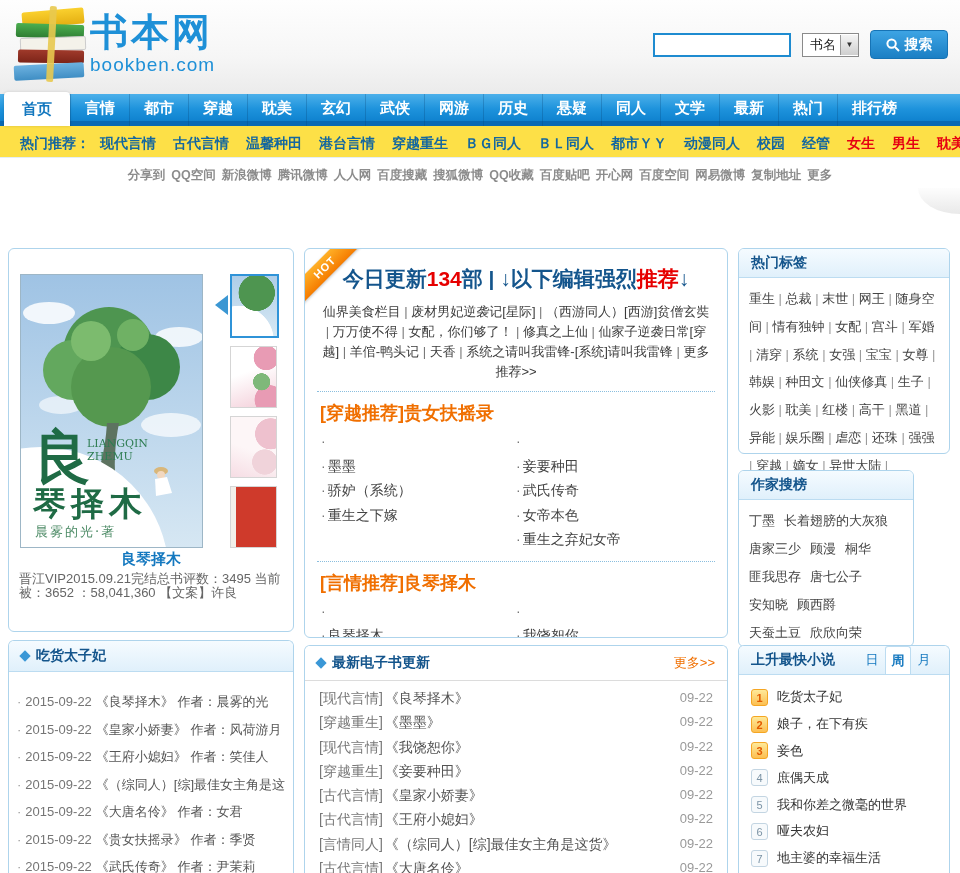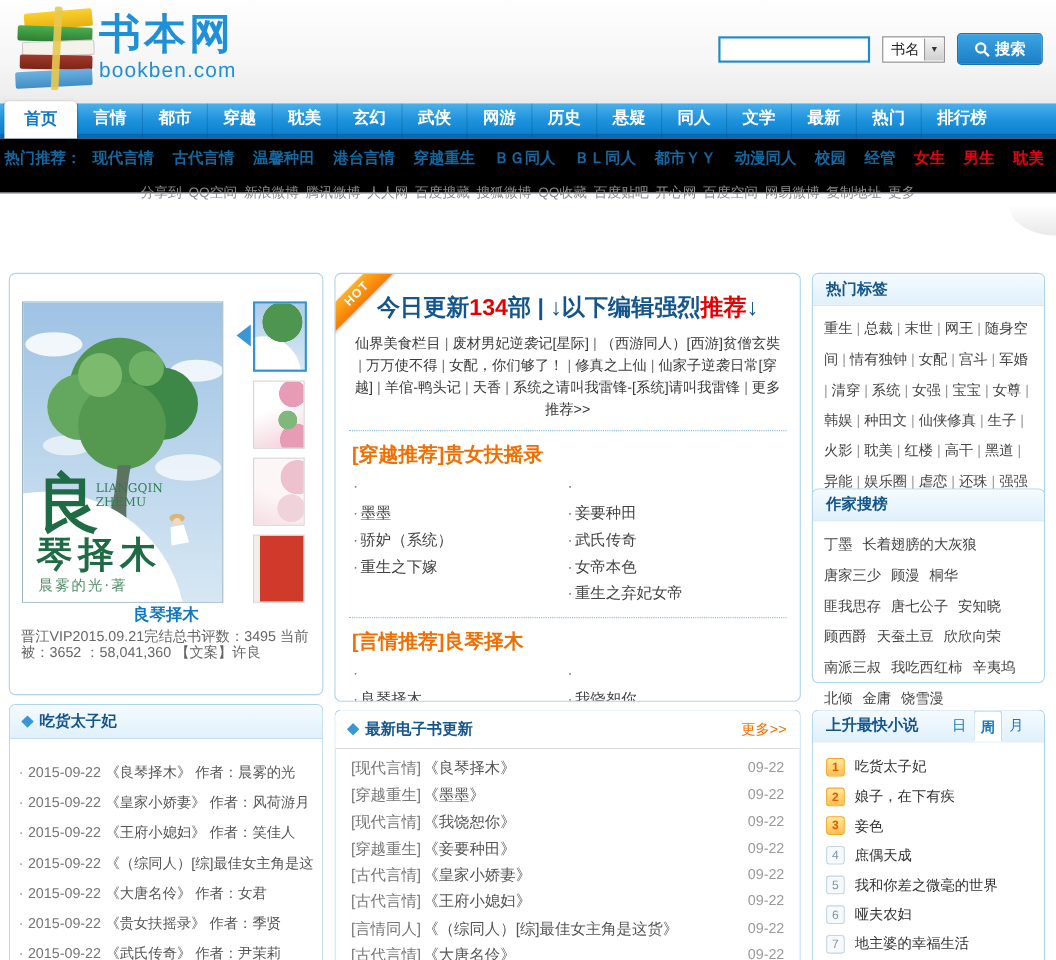--- a/index.html
+++ b/index.html
@@ -38,30 +38,30 @@
   .nav ul{margin:0;padding:0 0 0 4px;list-style:none;display:flex;position:relative;z-index:2;}
   .nav li{padding:0 14px;line-height:27px;font-size:15px;font-weight:bold;color:#fff;cursor:pointer;
           border-left:1px solid rgba(8,70,120,.28);white-space:nowrap;}
   .nav li:first-child{border-left:none;}
   .nav li.active{background:#fff;color:#1478bf;border-radius:4px 4px 0 0;margin-top:-2px;
           line-height:34px;height:34px;padding:0 18px;border-left:none;box-shadow:0 0 3px rgba(0,0,0,.15);}
   .nav-curve{position:absolute;right:0;top:94px;width:42px;height:26px;z-index:1;
           background:linear-gradient(180deg,#fdfdfd,#e9e9e9);border-bottom-left-radius:42px 26px;}
 
   
-  .subnav{position:absolute;top:126px;left:0;width:960px;height:50px;background:#000000;
-          border-bottom:1px solid #e4eef6;line-height:34px;white-space:nowrap;padding-left:4px;box-sizing:border-box;}
+  .subnav{position:absolute;top:126px;left:0;width:960px;height:32px;background:#fde047;
+          border-bottom:1px solid #e4eef6;line-height:34px;white-space:nowrap;padding-left:20px;box-sizing:border-box;}
   .subnav .lbl{font-size:14px;font-weight:bold;color:#14679f;margin-right:10px;}
   .subnav span.lnk{font-size:14px;font-weight:bold;color:#14679f;margin-right:17px;cursor:pointer;}
   .subnav span.lnk.red{color:#e60012;}
 
   
   .share-row{position:absolute;top:160px;left:0;width:960px;height:30px;line-height:30px;
           text-align:center;font-size:12.5px;color:#8c8c8c;}
-  .share-row span{margin:0 3px;cursor:pointer;}
+  .share-row span{margin:0 3px;cursor:pointer;font-weight:bold;}
 
   
   .box{position:absolute;background:#fff;border:1px solid #aed4ec;border-radius:6px;box-sizing:border-box;}
   .box.cut{border-radius:6px 6px 0 0;border-bottom:none;}
   .box-header{height:30px;display:flex;align-items:center;gap:7px;padding:0 12px;
           background:linear-gradient(180deg,#f5fbff,#e0f0fb);border-bottom:1px solid #bcdcf1;
           border-radius:5px 5px 0 0;}
   .box-header .hdr-title{font-size:14px;font-weight:bold;color:#14558c;}
   .diamond{width:8px;height:8px;background:#3a97d6;transform:rotate(45deg);flex:0 0 auto;}
   .more-link{margin-left:auto;font-size:13px;color:#f06f00;cursor:pointer;}
@@ -113,21 +113,21 @@
   .mid-box2{left:304px;top:645px;width:424px;height:228px;}
   .mid-box2 .box-header{background:#fff;border-bottom:1px solid #dcdcdc;height:34px;}
   .ebook-list{padding:5px 14px 0;}
   .ebook-row{display:flex;line-height:24.3px;font-size:14px;color:#666;cursor:pointer;}
   .ebook-row .cat{color:#777;}
   .ebook-row .ttl{color:#555;margin-left:2px;white-space:nowrap;overflow:hidden;}
   .ebook-row .date{margin-left:auto;color:#999;font-size:13px;}
 
   
   .right-box1{left:738px;top:248px;width:212px;height:206px;}
-  .right-box2{left:738px;top:444px;width:212px;height:177px;}
+  .right-box2{left:738px;top:470px;width:176px;height:177px;}
   .right-box3{left:738px;top:645px;width:212px;height:228px;}
   .right-box1 .box-header,.right-box2 .box-header,.right-box3 .box-header{height:28px;}
   .tag-body{padding:7px 10px 0;font-size:13px;color:#444;line-height:27.8px;}
   .tag-body span{cursor:pointer;}
   .tag-body span::after{content:" | ";color:#999;}
   .author-body{padding:7px 10px 0;font-size:13px;color:#444;line-height:28px;}
   .author-body span{margin-right:9px;cursor:pointer;white-space:nowrap;}
   .rank-tabs{margin-left:auto;display:flex;align-self:flex-end;}
   .rank-tab{width:26px;text-align:center;line-height:28px;height:28px;font-size:13px;color:#1478bf;cursor:pointer;}
   .rank-tab.active{background:#fff;font-weight:bold;border:1px solid #bcdcf1;border-bottom:none;

